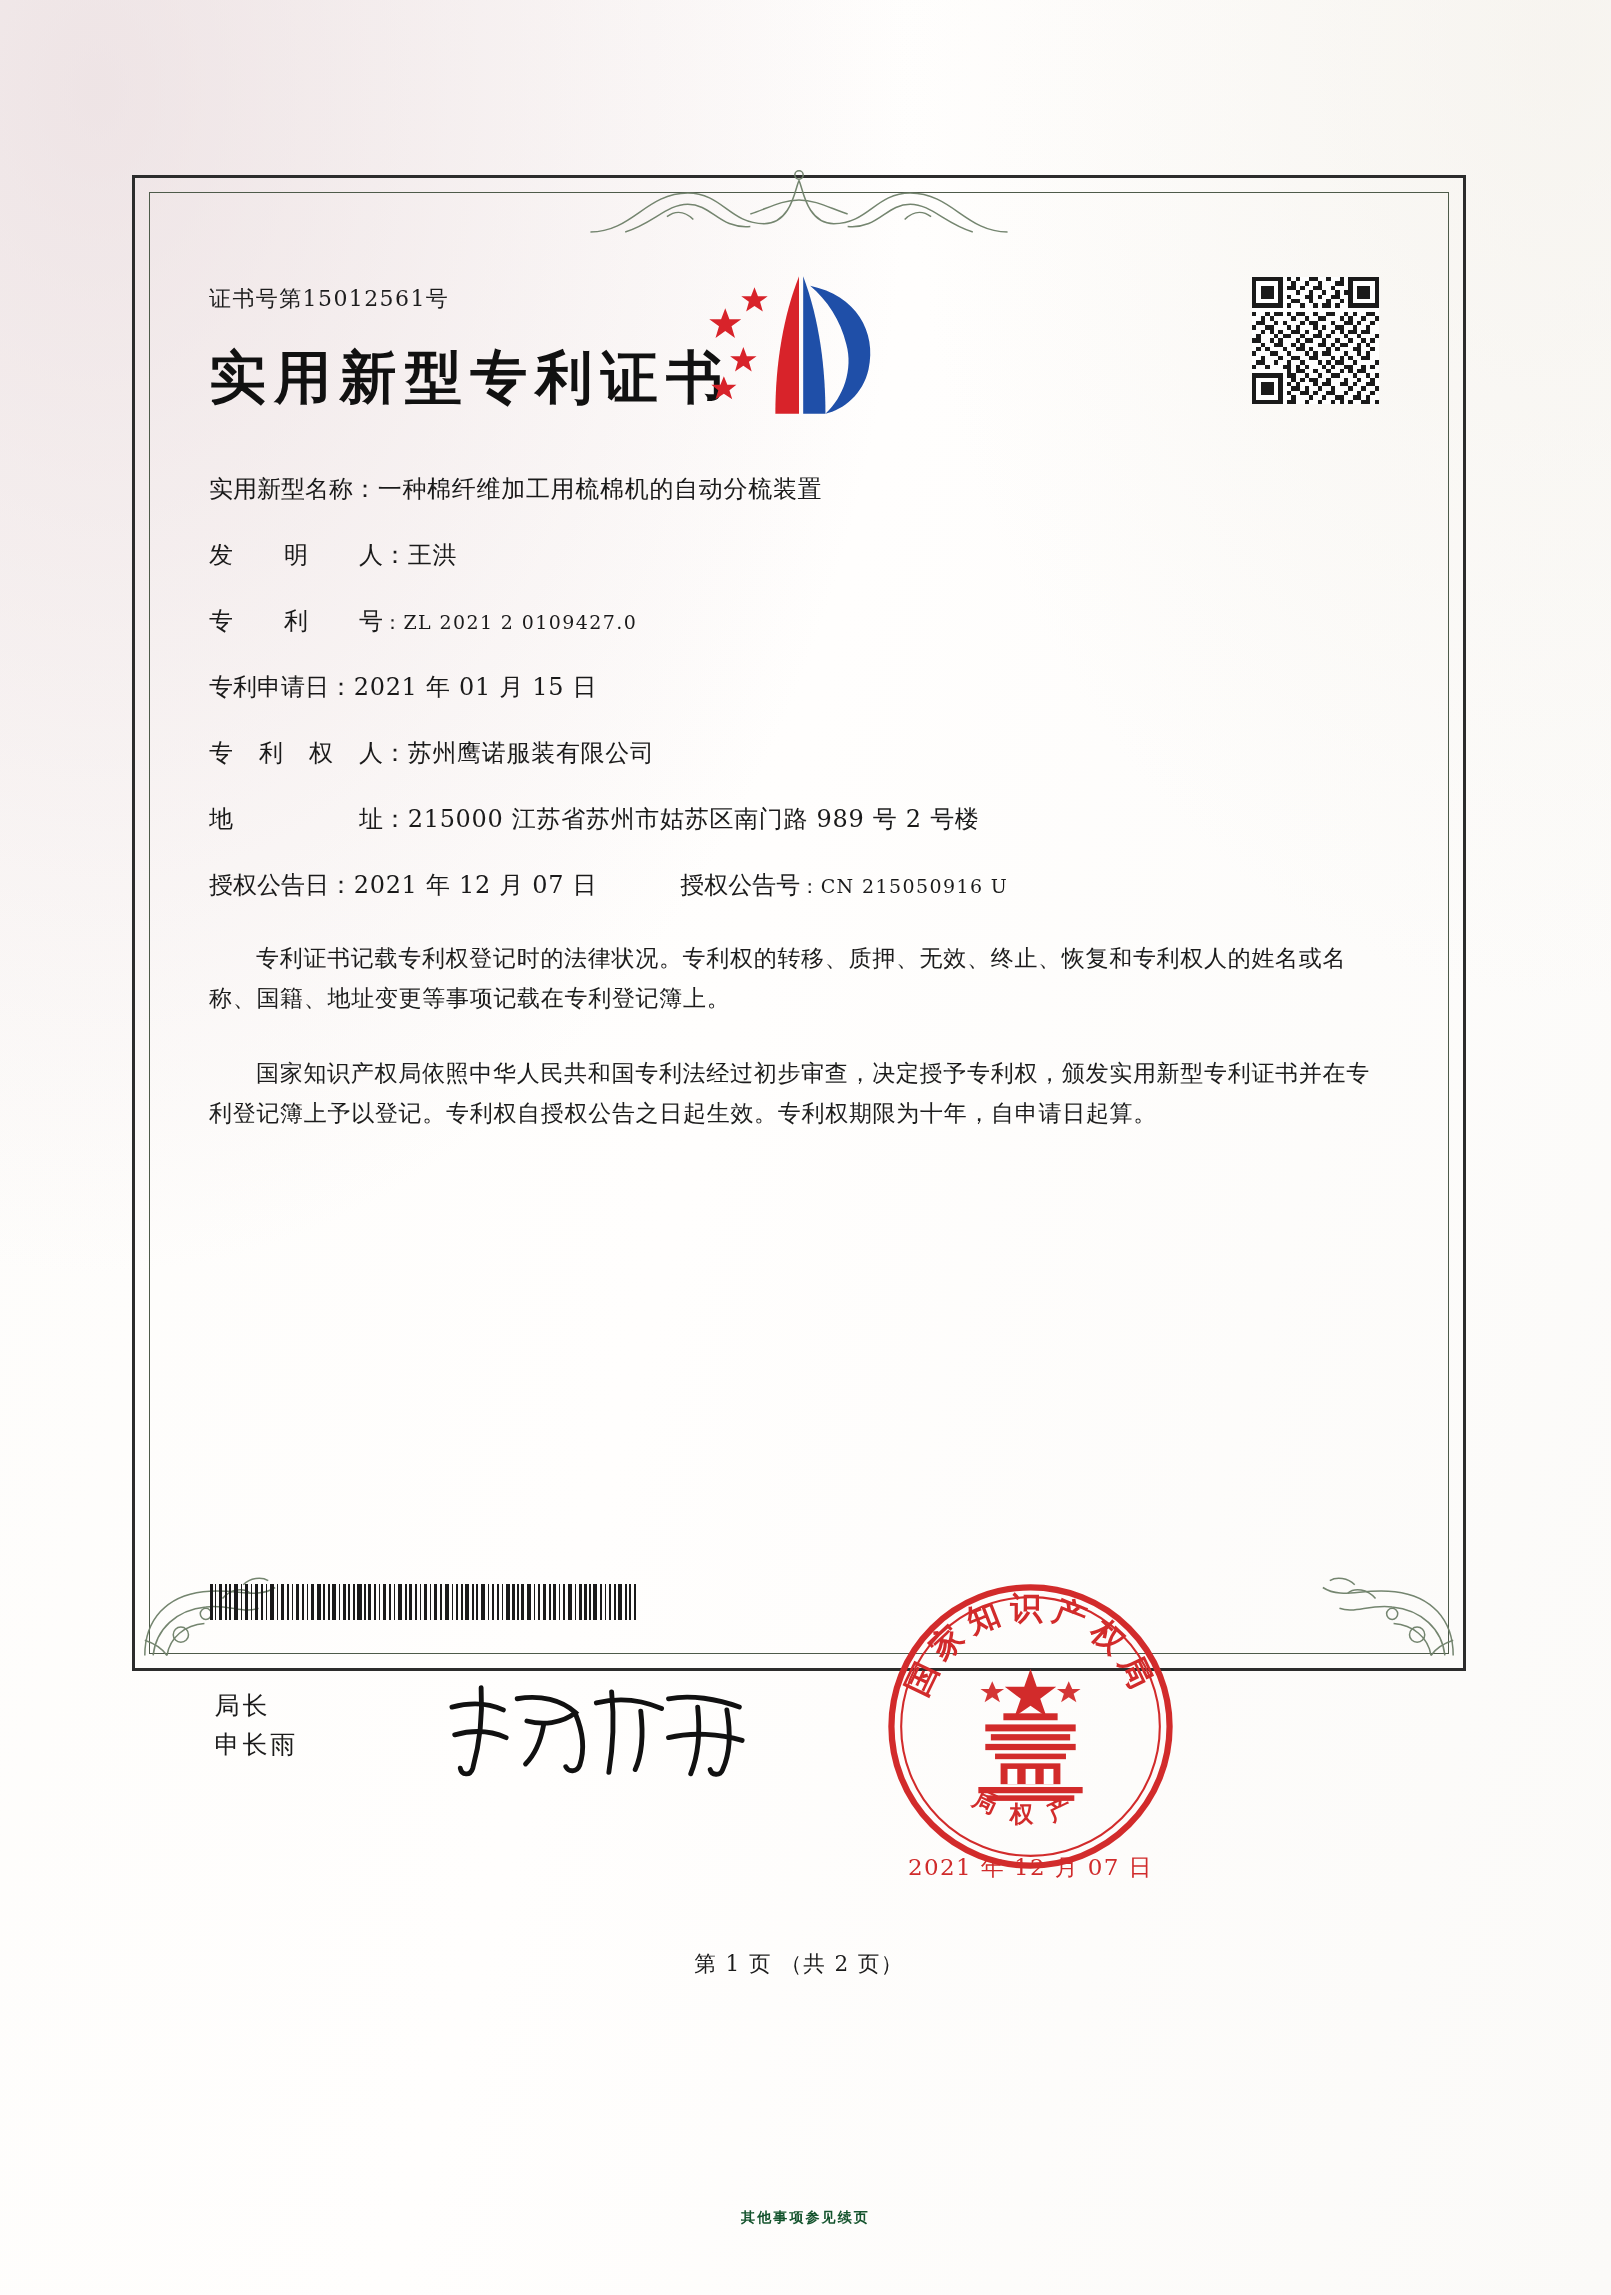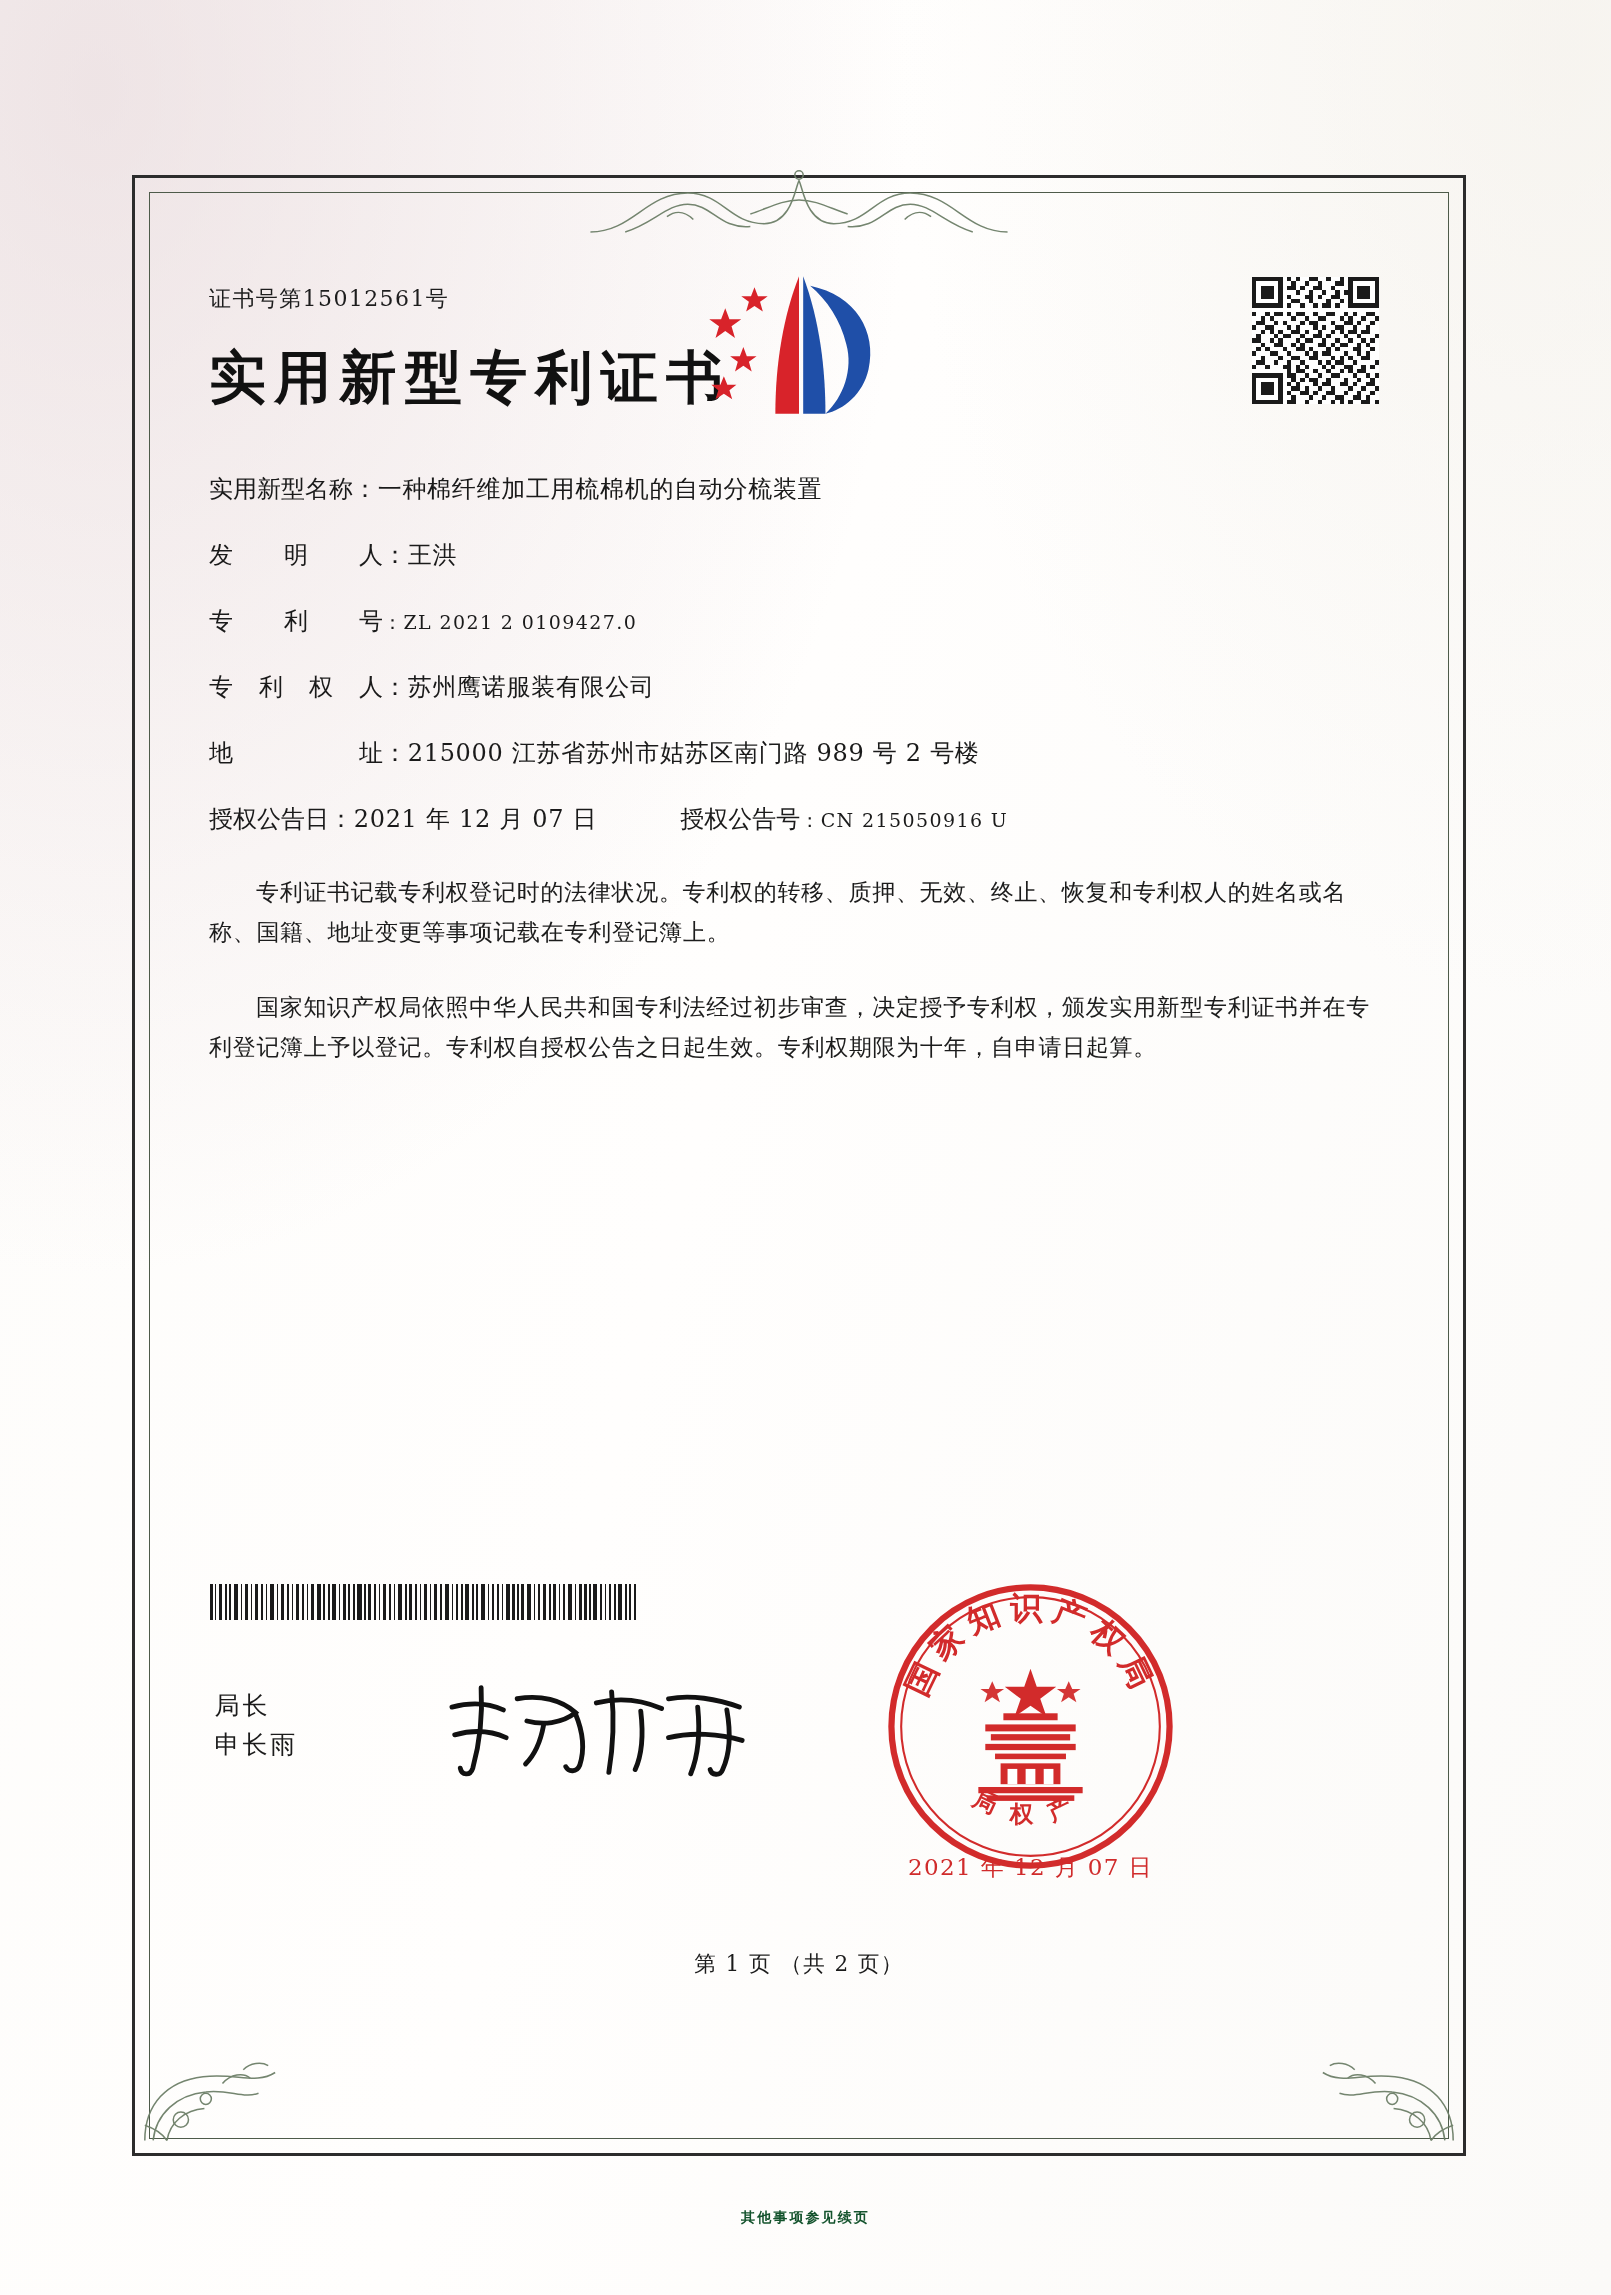--- a/index.html
+++ b/index.html
@@ -26,21 +26,21 @@
       linear-gradient(105deg, #fdfcfa 0%, #fffefd 45%, #fbfaf8 100%);
     pointer-events: none;
   }
 
   
   .page {
     position: absolute;
     left: 132px;
     top: 175px;
     width: 1334px;
-    height: 1981px;
+    height: 1496px;
   }
   .border-outer {
     position: absolute;
     inset: 0;
     border: 3.5px solid #2c2c2c;
   }
   .border-inner {
     position: absolute;
     left: 16.7px;
     top: 16.7px;
@@ -533,20 +533,24 @@
 
       <div class="frow">
         <span class="flabel w-spread">
           <span>专</span>
           <span>利</span>
           <span>号</span>
         </span>
         <span class="fvalue latin">：<span>ZL 2021 2 0109427.0</span></span>
       </div>
 
+      <div class="frow">
+        <span class="flabel">专利申请日</span>
+        <span class="fvalue">：<span>2021 年 01 月 15 日</span></span>
+      </div>
 
       <div class="frow">
         <span class="flabel w-spread">
           <span>专</span>
           <span>利</span>
           <span>权</span>
           <span>人</span>
         </span>
         <span class="fvalue">：<span>苏州鹰诺服装有限公司</span></span>
       </div>

